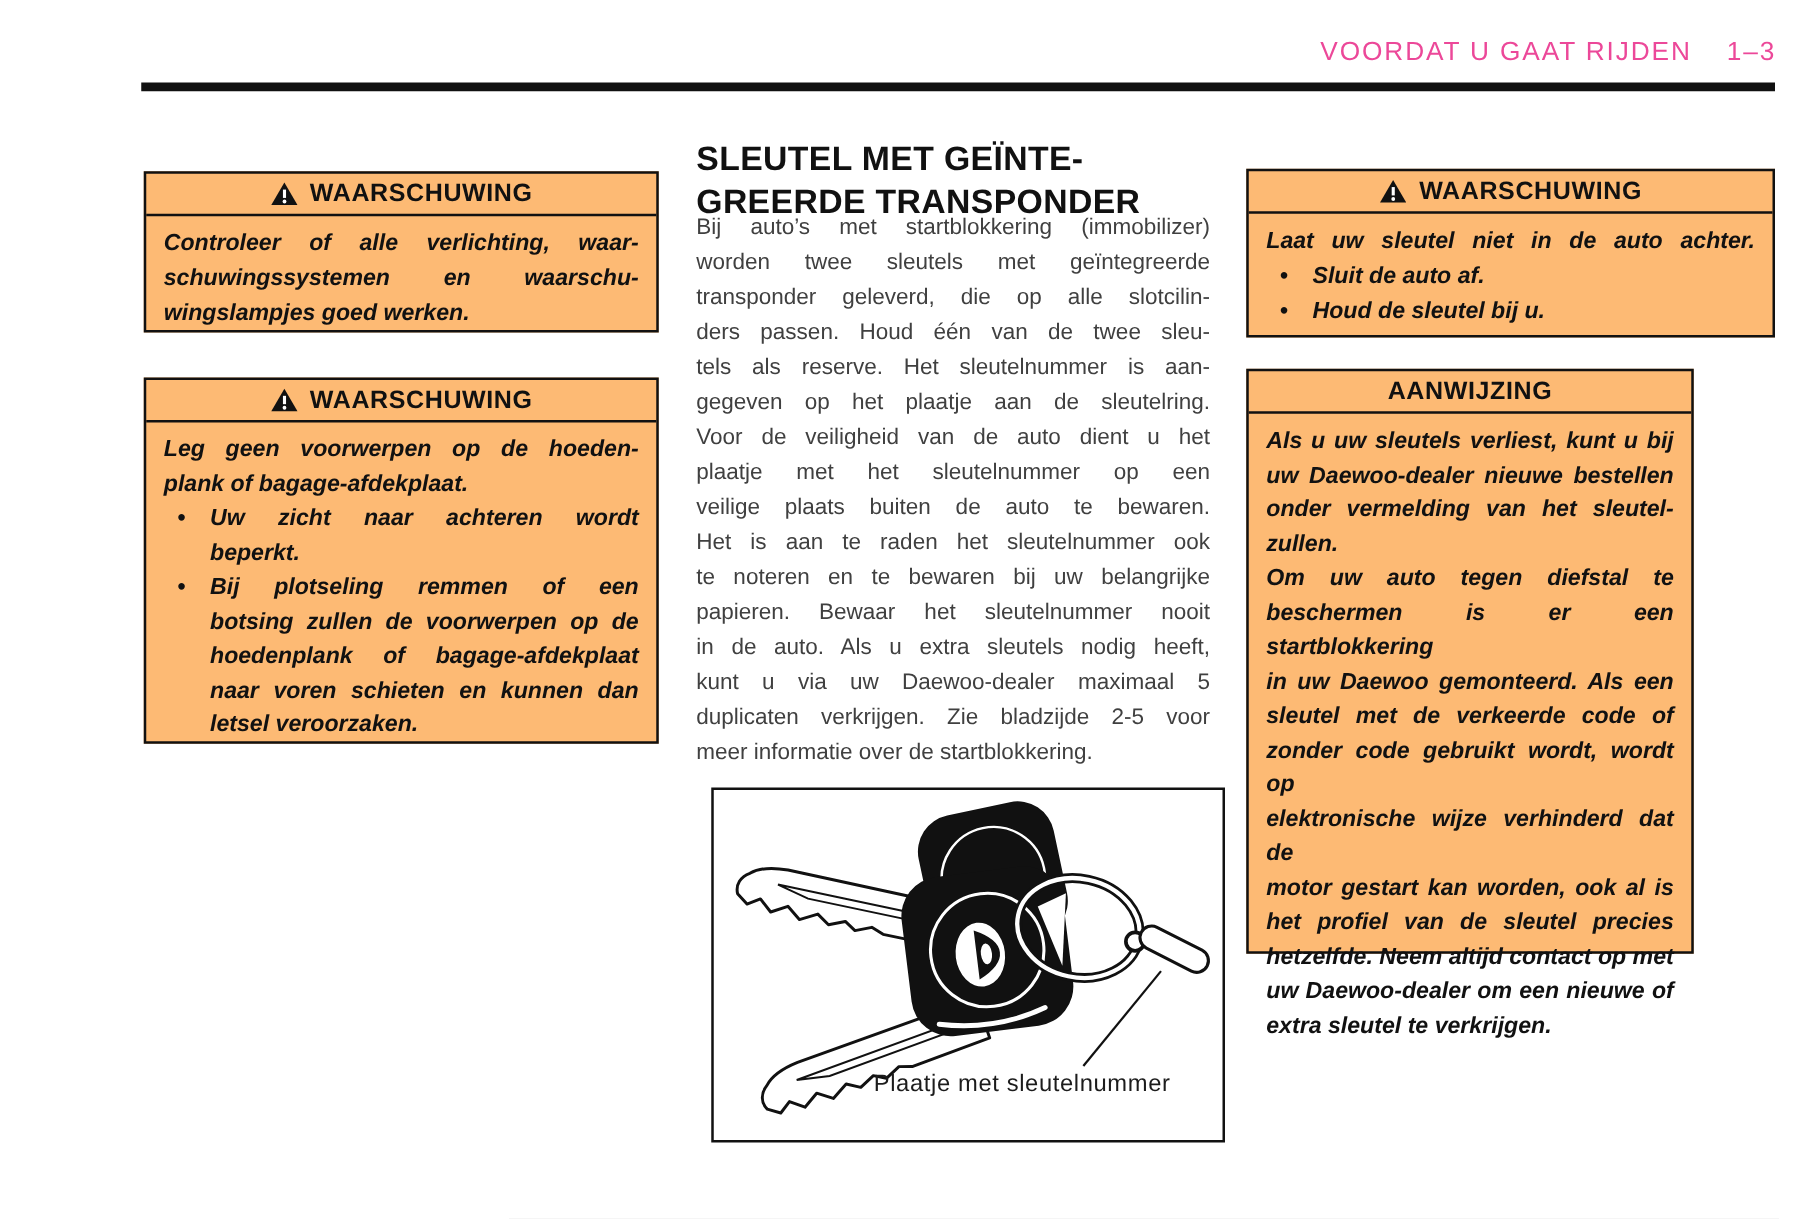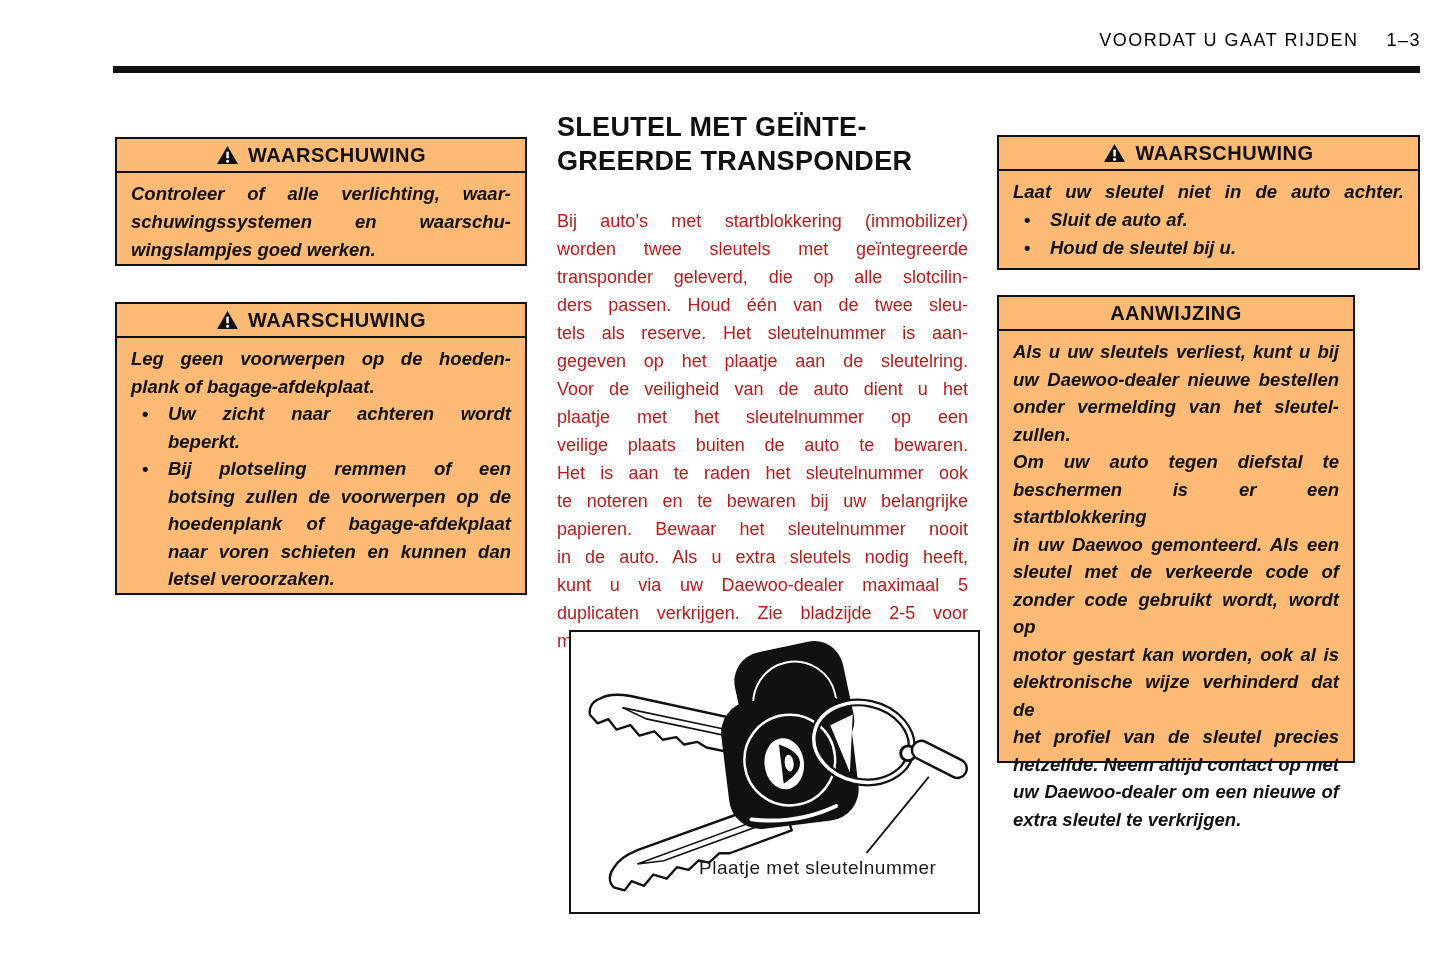--- a/index.html
+++ b/index.html
@@ -3,21 +3,21 @@
 <meta charset="utf-8">
 <style>
   html,body{margin:0;padding:0;background:#e8e8e8;}
   .page{
     position:relative;width:1445px;height:975px;background:#ffffff;
     font-family:"Liberation Sans",sans-serif;color:#111;overflow:hidden;
   }
   
   .pagehead{
     position:absolute;top:30px;right:24px;display:flex;gap:28px;
-    font-size:18px;letter-spacing:1.5px;color:#000000;
+    font-size:21px;letter-spacing:1.5px;color:#ec4899;
   }
   .rule{position:absolute;left:113px;top:66px;width:1307px;height:7px;background:#111;}
 
   
   .box{position:absolute;border:2px solid #111;background:#fdba74;box-sizing:border-box;}
   .b1{left:115px;top:137px;width:412px;height:129px;}
   .b2{left:115px;top:302px;width:412px;height:293px;}
   .b3{left:997px;top:135px;width:423px;height:135px;}
   .b4{left:997px;top:295px;width:358px;height:468px;}
   .boxhead{
@@ -38,21 +38,21 @@
   .line.bullet::before{content:"\2022";position:absolute;left:11px;font-style:normal;}
 
   
   .article-heading{
     position:absolute;left:557px;top:92px;width:411px;
     font-weight:bold;font-size:27px;line-height:34px;letter-spacing:.3px;
   }
   .article-heading .line{text-align:left;text-align-last:left;}
   .bodytext{
     position:absolute;left:557px;top:167px;width:411px;
-    font-size:18px;line-height:28px;color:#b91c1c;margin-top:40px;
+    font-size:18px;line-height:28px;color:#404040;
   }
 
   
   .figbox{
     position:absolute;left:557px;top:618px;width:411px;height:284px;margin:12px;
     border:2px solid #111;box-sizing:border-box;background:#fff;
   }
   .figbox svg{display:block;width:100%;height:100%;}
   .caption{
     position:absolute;left:128px;top:225px;font-size:19px;color:#1c1c1c;
@@ -199,22 +199,22 @@
     <div class="boxbody">
         <div class="line fill"><span>Als u uw sleutels verliest, kunt u bij</span></div>
         <div class="line fill"><span>uw Daewoo-dealer nieuwe bestellen</span></div>
         <div class="line fill"><span>onder vermelding van het sleutel-</span></div>
         <div class="line"><span>zullen.</span></div>
         <div class="line fill"><span>Om uw auto tegen diefstal te</span></div>
         <div class="line fill"><span>beschermen is er een startblokkering</span></div>
         <div class="line fill"><span>in uw Daewoo gemonteerd. Als een</span></div>
         <div class="line fill"><span>sleutel met de verkeerde code of</span></div>
         <div class="line fill"><span>zonder code gebruikt wordt, wordt op</span></div>
+        <div class="line fill"><span>elektronische wijze verhinderd dat de</span></div>
         <div class="line fill"><span>motor gestart kan worden, ook al is</span></div>
-        <div class="line fill"><span>elektronische wijze verhinderd dat de</span></div>
         <div class="line fill"><span>het profiel van de sleutel precies</span></div>
         <div class="line fill"><span>hetzelfde. Neem altijd contact op met</span></div>
         <div class="line fill"><span>uw Daewoo-dealer om een nieuwe of</span></div>
         <div class="line"><span>extra sleutel te verkrijgen.</span></div>
       </div>
   </section>
 
 </div>
 
 </body></html>

